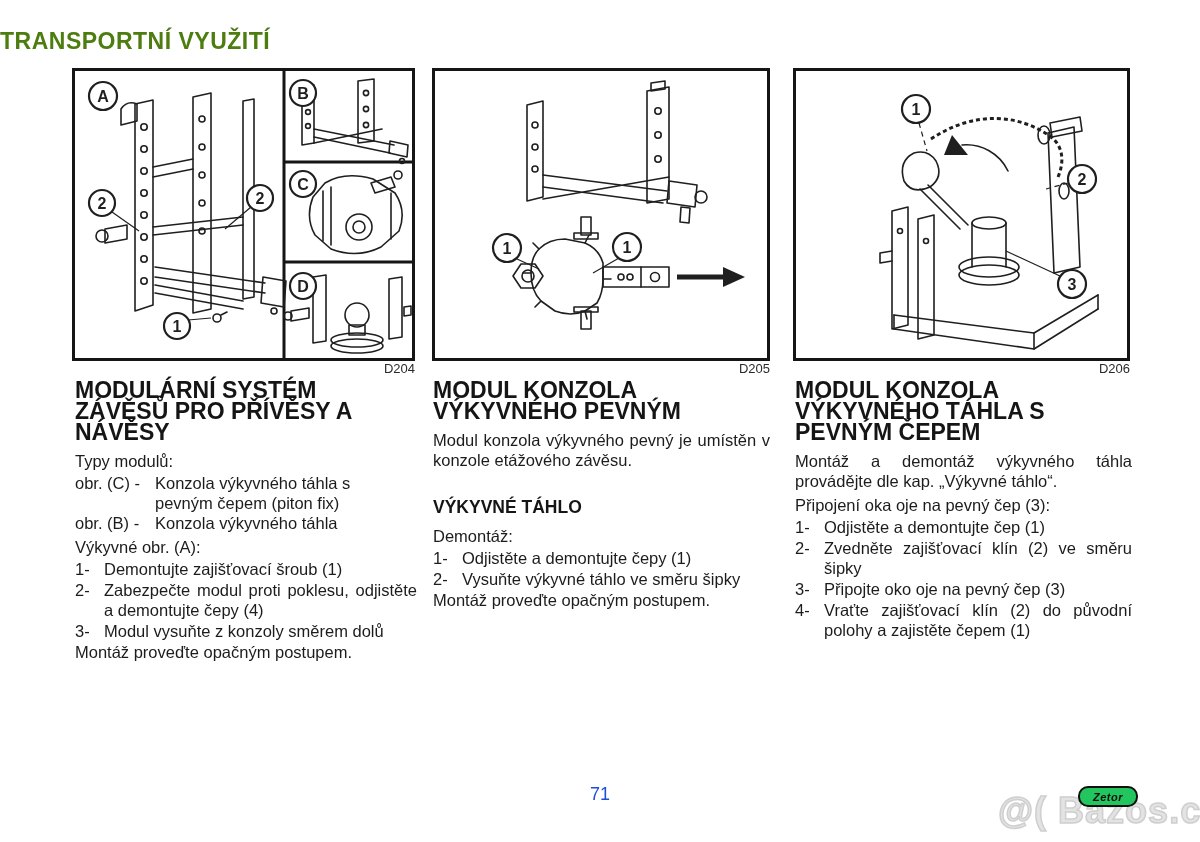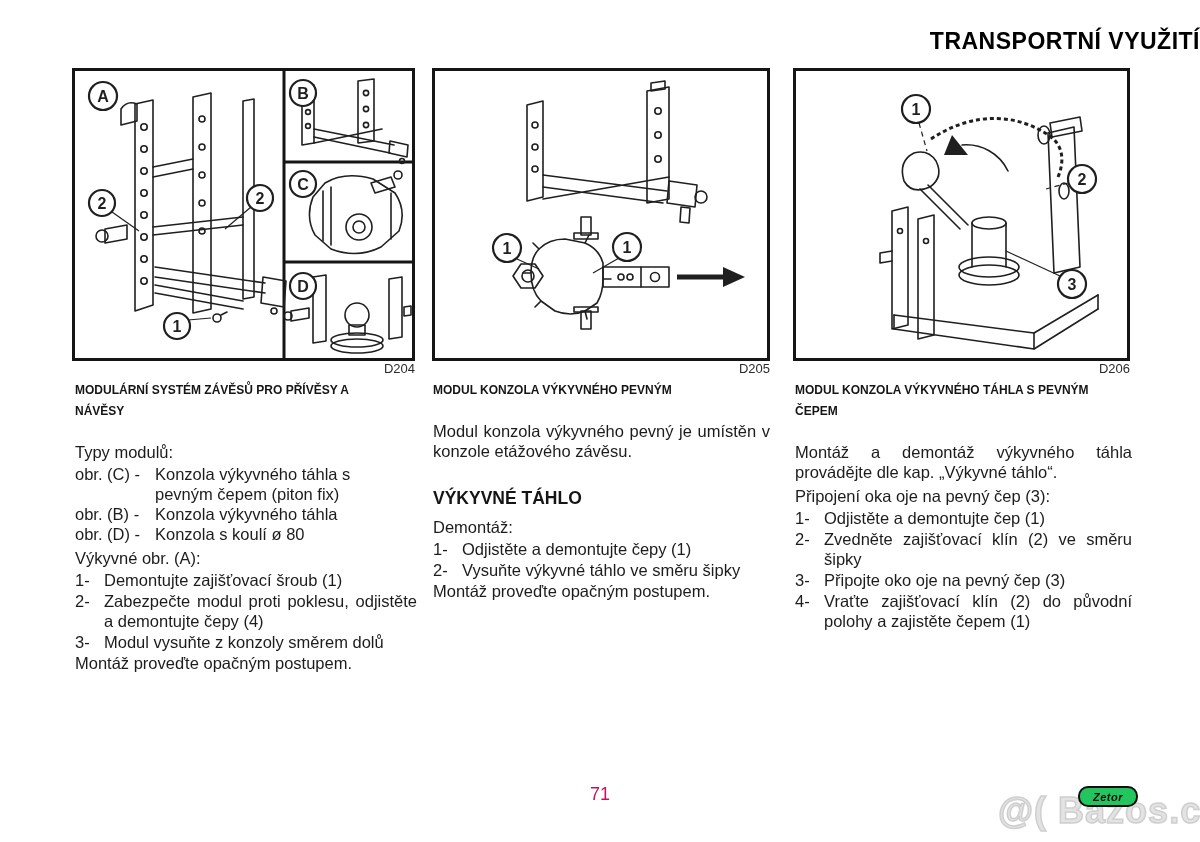--- a/index.html
+++ b/index.html
@@ -1,19 +1,19 @@
 <!DOCTYPE html>
 <html><head>
 <meta charset="utf-8">
 <style>
   html,body{margin:0;padding:0;background:#fff;}
   #page{position:relative;width:1200px;height:842px;background:#ffffff;overflow:hidden;
         font-family:"Liberation Sans","DejaVu Sans",sans-serif;color:#1c1c1c;}
-  .title{position:absolute;left:0;right:0;top:28px;text-align:right;
-         font-size:23px;font-weight:bold;letter-spacing:0.5px;color:#000000;}
+  .title{position:absolute;left:0;right:0;top:28px;text-align:left;
+         font-size:23px;font-weight:bold;letter-spacing:0.5px;color:#4d7c0f;}
   .figure-box{position:absolute;top:68px;height:287px;border:3px solid #151515;background:#fff;}
   #fig1{left:72px;width:337px;}
   #fig2{left:432px;width:332px;}
   #fig3{left:793px;width:331px;}
   .figure-box svg{display:block;width:100%;height:100%;}
   .fig-caption{position:absolute;top:361px;text-align:right;font-size:13px;color:#2b2b2b;}
   #cap1{left:72px;width:343px;}
   #cap2{left:432px;width:338px;}
   #cap3{left:793px;width:337px;}
   
@@ -23,33 +23,33 @@
   .ct{font-family:"Liberation Sans",sans-serif;font-size:16px;font-weight:bold;fill:#1f1f1f;text-anchor:middle;}
   .ld{stroke:#1f1f1f;stroke-width:1.2;fill:none;}
   .ldd{stroke:#1f1f1f;stroke-width:1.2;fill:none;stroke-dasharray:5 4;}
   .chain{stroke:#1f1f1f;stroke-width:3;fill:none;stroke-dasharray:4 3;}
   .arrow-fill{fill:#1f1f1f;stroke:none;}
   
   .col{position:absolute;top:380px;font-size:16.5px;line-height:20px;}
   #col1{left:75px;width:342px;}
   #col2{left:433px;width:337px;}
   #col3{left:795px;width:337px;}
-  .col-heading{font-size:12px;font-weight:bold;line-height:21px;max-width:318px;margin:0 0 20px 0;color:#151515;}
+  .col-heading{font-size:23px;font-weight:bold;line-height:21px;max-width:318px;margin:0 0 8px 0;color:#151515;}
   .sub-heading{font-size:17.5px;font-weight:bold;line-height:21px;margin:27px 0 8px 0;color:#151515;}
   .para{text-align:justify;margin:0 0 4px 0;}
   .plain{margin:8px 0 2px 0;}
   .type-row{display:flex;margin:0;}
   .type-prefix{flex:none;width:80px;}
   .type-txt{max-width:230px;}
   .label-line{margin:4px 0 2px 0;}
   .step{display:flex;margin:0 0 1px 0;}
   .step-num{flex:none;width:29px;}
   .step-txt{flex:1;text-align:justify;}
   .outro{margin-top:0;}
-  .page-number{position:absolute;left:0;right:0;top:784px;text-align:center;font-size:18px;color:#be185d;}
+  .page-number{position:absolute;left:0;right:0;top:784px;text-align:center;font-size:18px;color:#1d4ed8;}
   .watermark{position:absolute;left:998px;top:790px;width:200px;font-size:36px;font-weight:bold;
              letter-spacing:1px;color:#e3e3e3;-webkit-text-stroke:1.5px #cfcfcf;white-space:nowrap;z-index:1;}
   .zetor-logo{position:absolute;left:1078px;top:786px;width:56px;height:17px;background:#22c55e;
               border:2.5px solid #101010;border-radius:10px;display:flex;align-items:center;justify-content:center;
               font-style:italic;font-weight:bold;font-size:11px;color:#101010;z-index:2;letter-spacing:0.5px;}
 </style>
 </head>
 <body>
 
 <div id="page">
@@ -256,24 +256,20 @@
     <div class="col-heading">MODULÁRNÍ SYSTÉM ZÁVĚSŮ PRO PŘÍVĚSY A NÁVĚSY</div>
     <div class="plain">Typy modulů:</div>
     <div class="type-row">
       <span class="type-prefix">obr. (C) -</span>
       <span class="type-txt">Konzola výkyvného táhla s pevným čepem (piton fix)</span>
     </div>
     <div class="type-row">
       <span class="type-prefix">obr. (B) -</span>
       <span class="type-txt">Konzola výkyvného táhla</span>
     </div>
-    <div class="type-row">
-      <span class="type-prefix">obr. (D) -</span>
-      <span class="type-txt">Konzola s koulí ø 80</span>
-    </div>
     <div class="label-line">Výkyvné obr. (A):</div>
     <div class="step">
       <span class="step-num">1-</span>
       <span class="step-txt">Demontujte zajišťovací šroub (1)</span>
     </div>
     <div class="step">
       <span class="step-num">2-</span>
       <span class="step-txt">Zabezpečte modul proti poklesu, odjistěte a demontujte čepy (4)</span>
     </div>
     <div class="step">

